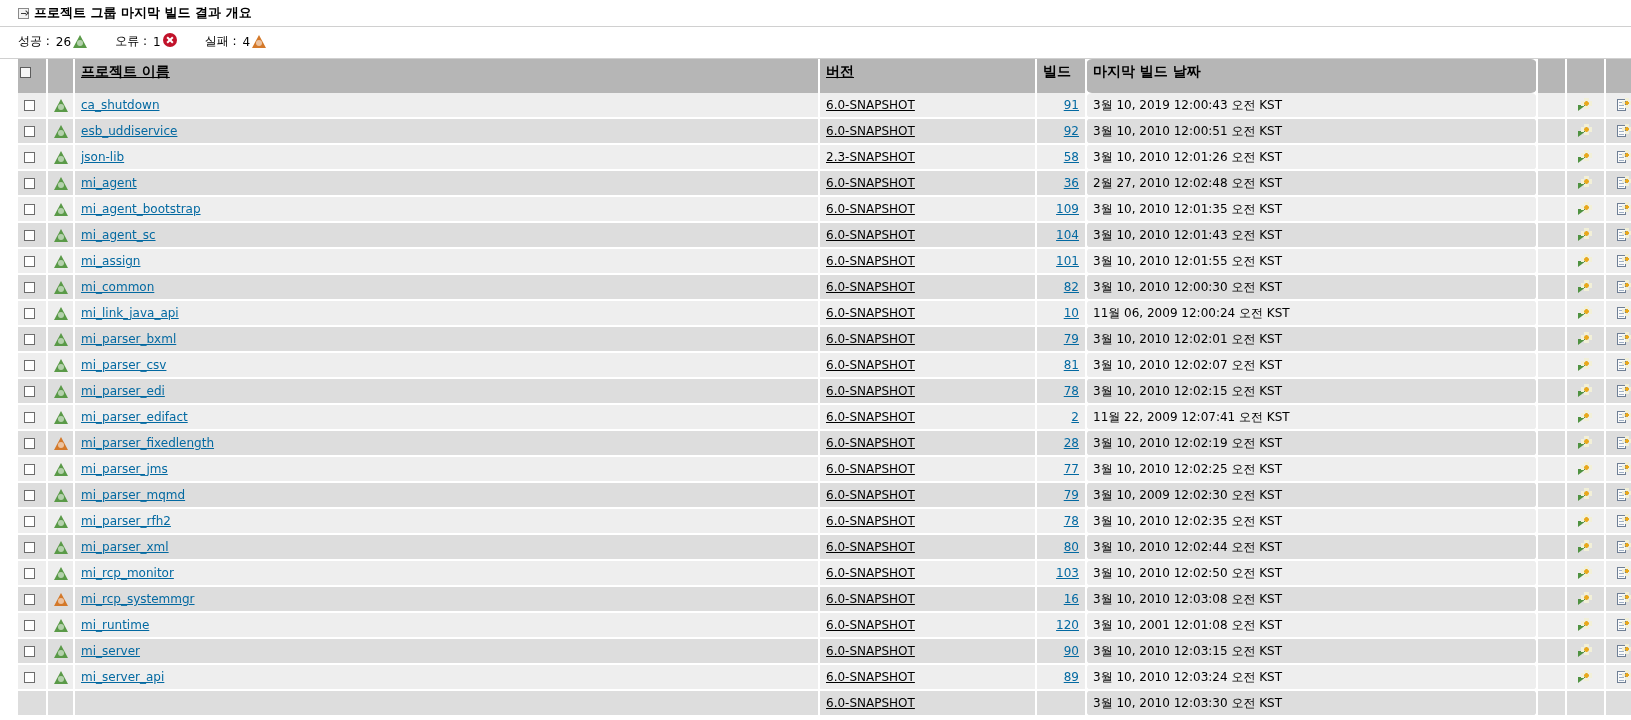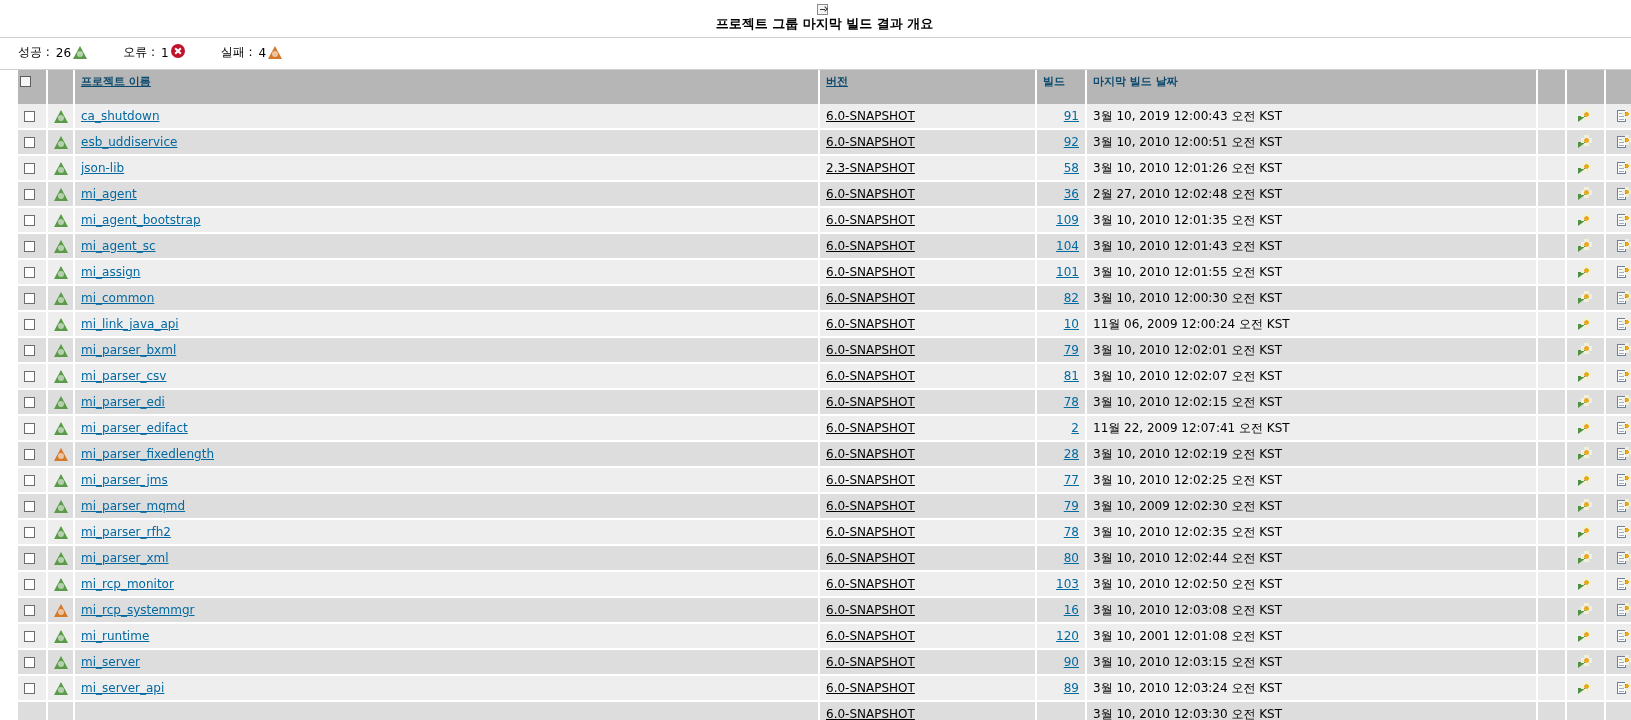--- a/index.html
+++ b/index.html
@@ -9,42 +9,42 @@
     font-family:"DejaVu Sans","Liberation Sans",sans-serif;
     font-size:12px;color:#000;
     -webkit-font-smoothing:none;
   }
   .page{padding:0;}
 
   
   .section-head{
     display:flex;align-items:center;
     padding:4px 0 4px 18px;
-    font-size:13px;font-weight:bold;color:#000;flex-direction:column;
+    font-size:13px;font-weight:bold;color:#000;
   }
   .section-head .exp-icon{
     width:11px;height:11px;margin-right:5px;flex:0 0 auto;
     border:1px solid #8a8a8a;background:#f4f4f4;
     position:relative;box-sizing:border-box;
   }
   .section-head .exp-icon::before{
     content:"";position:absolute;left:2px;top:4px;
     width:5px;height:1px;background:#3a3a3a;
   }
   .section-head .exp-icon::after{
     content:"";position:absolute;left:5px;top:2px;
     width:3px;height:3px;border-top:1px solid #3a3a3a;border-right:1px solid #3a3a3a;
     transform:rotate(45deg);
   }
   .rule{height:1px;background:#d0d0d0;width:100%;}
 
   
   .summary{
     display:flex;align-items:center;
-    padding:6px 0 8px 18px;font-size:12px;gap:8px;
+    padding:6px 0 8px 18px;font-size:12px;
   }
   .summary .item{display:flex;align-items:center;margin-right:28px;}
   .summary .lbl{margin-right:6px;}
   .summary .ico{margin-left:2px;display:inline-block;}
 
   
   .tri{
     width:0;height:0;display:inline-block;
     border-left:7px solid transparent;border-right:7px solid transparent;
   }
@@ -63,43 +63,43 @@
     content:"";position:absolute;left:3px;top:6px;
     width:8px;height:2px;background:#fff;
   }
   .circle-x::before{transform:rotate(45deg);}
   .circle-x::after{transform:rotate(-45deg);}
 
   
   .tbl-wrap{padding:0 0 0 18px;}
   table.prj{border-collapse:collapse;width:1613px;table-layout:fixed;}
   table.prj th{
-    background:#b6b6b6;color:#0c4a6e;font-weight:bold;
-    text-align:left;font-size:11px;
+    background:#b6b6b6;color:#000000;font-weight:bold;
+    text-align:left;font-size:14px;
     padding:4px 6px;height:26px;vertical-align:top;
     border-right:2px solid #ffffff;
     overflow:hidden;
   }
   table.prj th.nopad{padding:4px 2px;}
   table.prj td{
     padding:3px 6px;height:18px;font-size:12px;
     border-right:2px solid #ffffff;
     vertical-align:middle;white-space:nowrap;overflow:hidden;
   }
   tr.r-odd td{background:#eeeeee;}
   tr.r-even td{background:#dddddd;}
   tr.row{border-bottom:2px solid #ffffff;}
 
   
   .c-chk{width:24px;}
   .c-st{width:21px;}
   .c-name{width:731px;}
   .c-ver{width:203px;text-decoration:underline;}
   .c-bld{width:36px;}
-  .c-date{width:437px;}
+  .c-date{width:437px;border-radius:6px;}
   .c-act{width:25px;}
   .c-spacer{width:15px;}
 
   td.c-chk,th.c-chk,td.c-st,th.c-st{padding-left:3px;padding-right:3px;}
   td.c-bld,th.c-bld{text-align:right;padding-left:2px;padding-right:4px;margin-left:25px;}
   td.c-act{text-align:center;padding:1px 2px;}
 
   .chk{
     width:11px;height:11px;box-sizing:border-box;
     border:1px solid #6d6d6d;background:#ffffff;display:inline-block;

